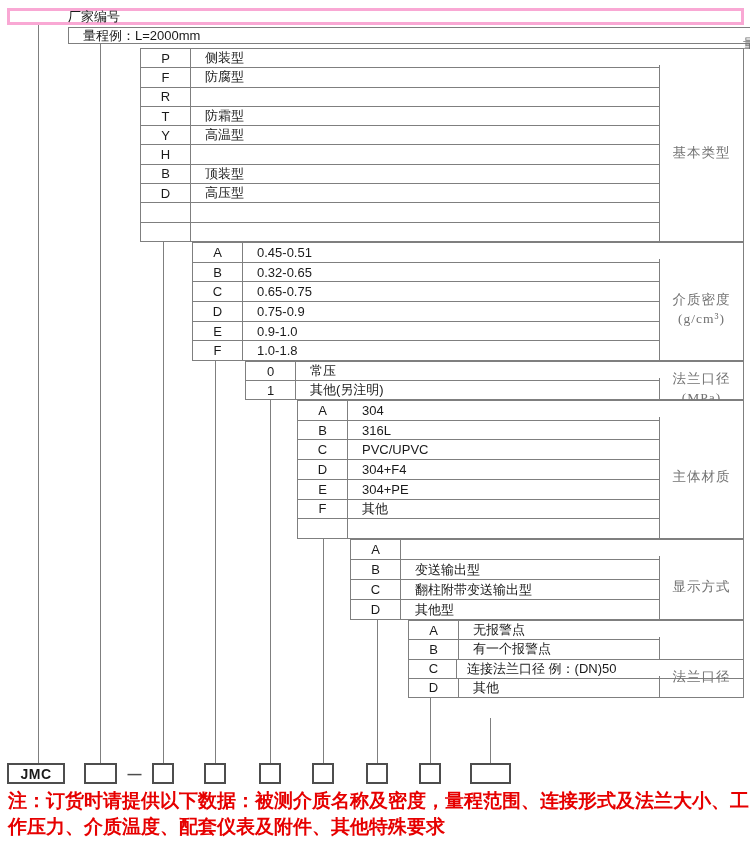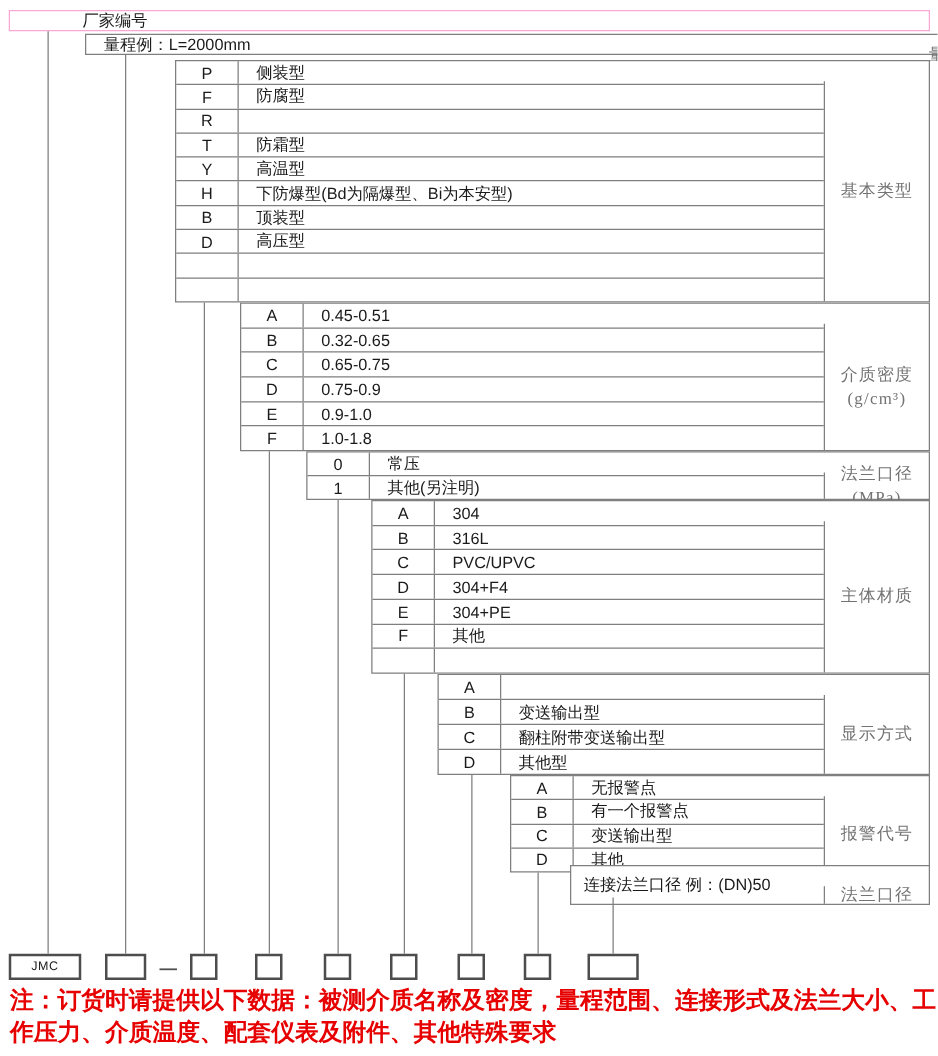--- a/index.html
+++ b/index.html
@@ -2,32 +2,32 @@
 <html><head>
 <meta charset="utf-8">
 <style>
   *{margin:0;padding:0;box-sizing:border-box}
   html,body{background:#fff}
   body{
     position:relative;width:750px;height:845px;overflow:hidden;
     font-family:"Liberation Sans","DejaVu Sans",sans-serif;color:#1a1a1a;
   }
   
-  .hbox{position:absolute;border:1px solid #f9a8d4;background:#fff;display:flex;align-items:center;font-size:13px}
+  .hbox{position:absolute;border:3px solid #f9a8d4;background:#fff;display:flex;align-items:center;font-size:13px}
   .s1{left:7px;top:8px;width:737px;height:17px;padding-left:58px}
   
   .section{position:absolute;border:1px solid #7f7f7f;background:#fff;display:flex}
   .s2{left:68px;top:27px;width:732px;height:17px}
   .s3{left:140px;top:48px;width:604px;height:194px}
   .s4{left:192px;top:242px;width:552px;height:119px}
   .s5{left:245px;top:361px;width:499px;height:39px}
   .s6{left:297px;top:400px;width:447px;height:139px}
   .s7{left:350px;top:539px;width:394px;height:81px}
   .s8{left:408px;top:620px;width:336px;height:78px}
-  .s9{left:456px;top:692px;width:288px;height:32px}
+  .s9{left:456px;top:659px;width:288px;height:20px}
   .rows{flex:1;display:flex;flex-direction:column;min-width:0}
   .row{flex:1;display:flex;border-top:1px solid #7f7f7f;min-height:0}
   .row:first-child{border-top:none}
   .code{width:50px;flex:0 0 50px;border-right:1px solid #7f7f7f;display:flex;align-items:center;justify-content:center;font-size:13px}
   .desc{flex:1;display:flex;align-items:center;padding-left:14px;font-size:13px;white-space:nowrap;overflow:hidden}
   .labelcell{
     width:84px;flex:0 0 84px;border-left:1px solid #7f7f7f;
     display:flex;align-items:center;justify-content:center;text-align:center;
     font-family:"Liberation Serif","DejaVu Serif",serif;font-size:13.5px;
     letter-spacing:1px;line-height:1.35;white-space:pre-line;color:#737373;margin-top:16px;
@@ -38,21 +38,21 @@
   .c2{left:100px;top:44px;height:719px}
   .c3{left:163px;top:242px;height:521px}
   .c4{left:215px;top:361px;height:402px}
   .c5{left:270px;top:400px;height:363px}
   .c6{left:323px;top:539px;height:224px}
   .c7{left:377px;top:620px;height:143px}
   .c8{left:430px;top:698px;height:65px}
   .c9{left:490px;top:718px;height:45px}
   
   .cbox{position:absolute;border:2px solid #4d4d4d;background:#fff;display:flex;align-items:center;justify-content:center}
-  .bjmc{left:7px;top:763px;width:58px;height:21px;font-weight:normal;font-size:10px;letter-spacing:.5px}
+  .bjmc{left:7px;top:763px;width:58px;height:21px;font-weight:bold;font-size:14px;letter-spacing:.5px}
   .b2{left:84px;top:763px;width:33px;height:21px}
   .bsmall{top:763px;width:22px;height:21px}
   .b3{left:152px}.b4{left:204px}.b5{left:259px}.b6{left:312px}.b7{left:366px}.b8{left:419px}
   .b9{left:470px;top:763px;width:41px;height:21px}
   .dash{position:absolute;left:117px;top:763px;width:35px;height:21px;display:flex;align-items:center;justify-content:center;color:#4d4d4d;font-weight:bold;font-size:14px}
   
   .note{position:absolute;left:8px;top:788px;width:742px;font-size:19px;font-weight:bold;color:#e60000;line-height:26px}
 </style>
 </head>
 <body>
@@ -86,21 +86,20 @@
       <div class="row">
         <div class="code">T</div>
         <div class="desc">防霜型</div>
       </div>
       <div class="row">
         <div class="code">Y</div>
         <div class="desc">高温型</div>
       </div>
       <div class="row">
         <div class="code">H</div>
-        <div class="desc">下防爆型(Bd为隔爆型、Bi为本安型)</div>
       </div>
       <div class="row">
         <div class="code">B</div>
         <div class="desc">顶装型</div>
       </div>
       <div class="row">
         <div class="code">D</div>
         <div class="desc">高压型</div>
       </div>
       <div class="row">

